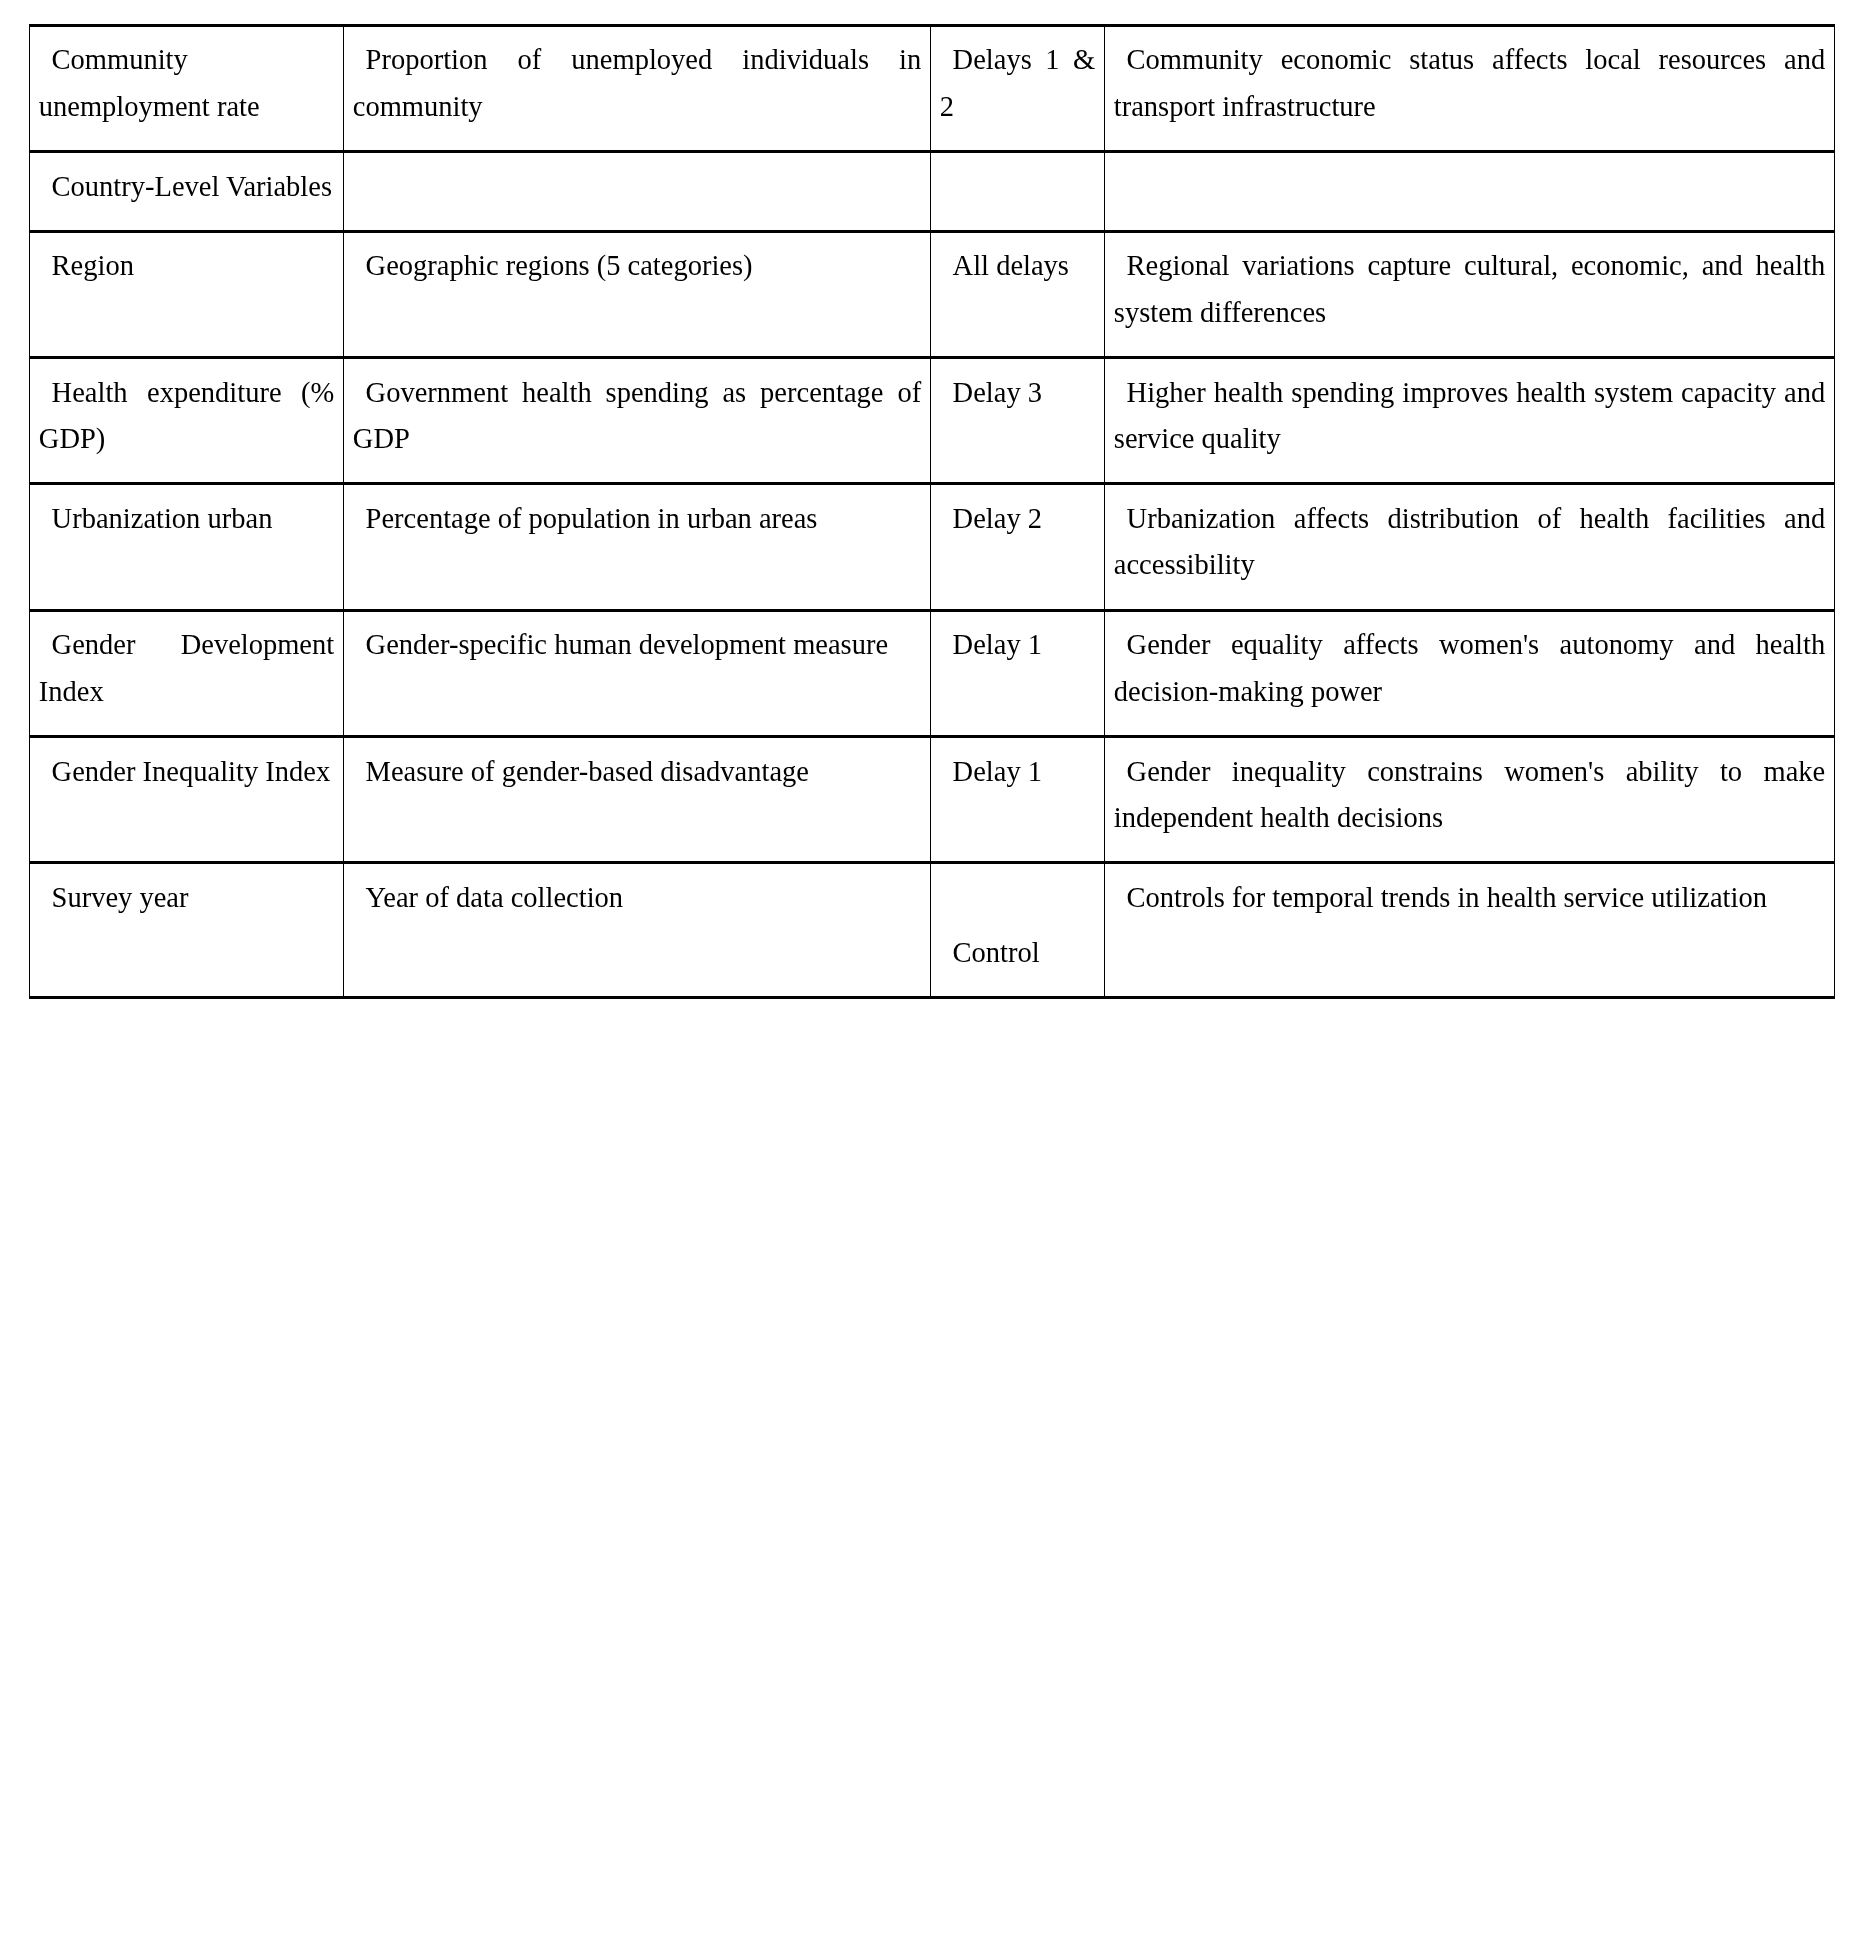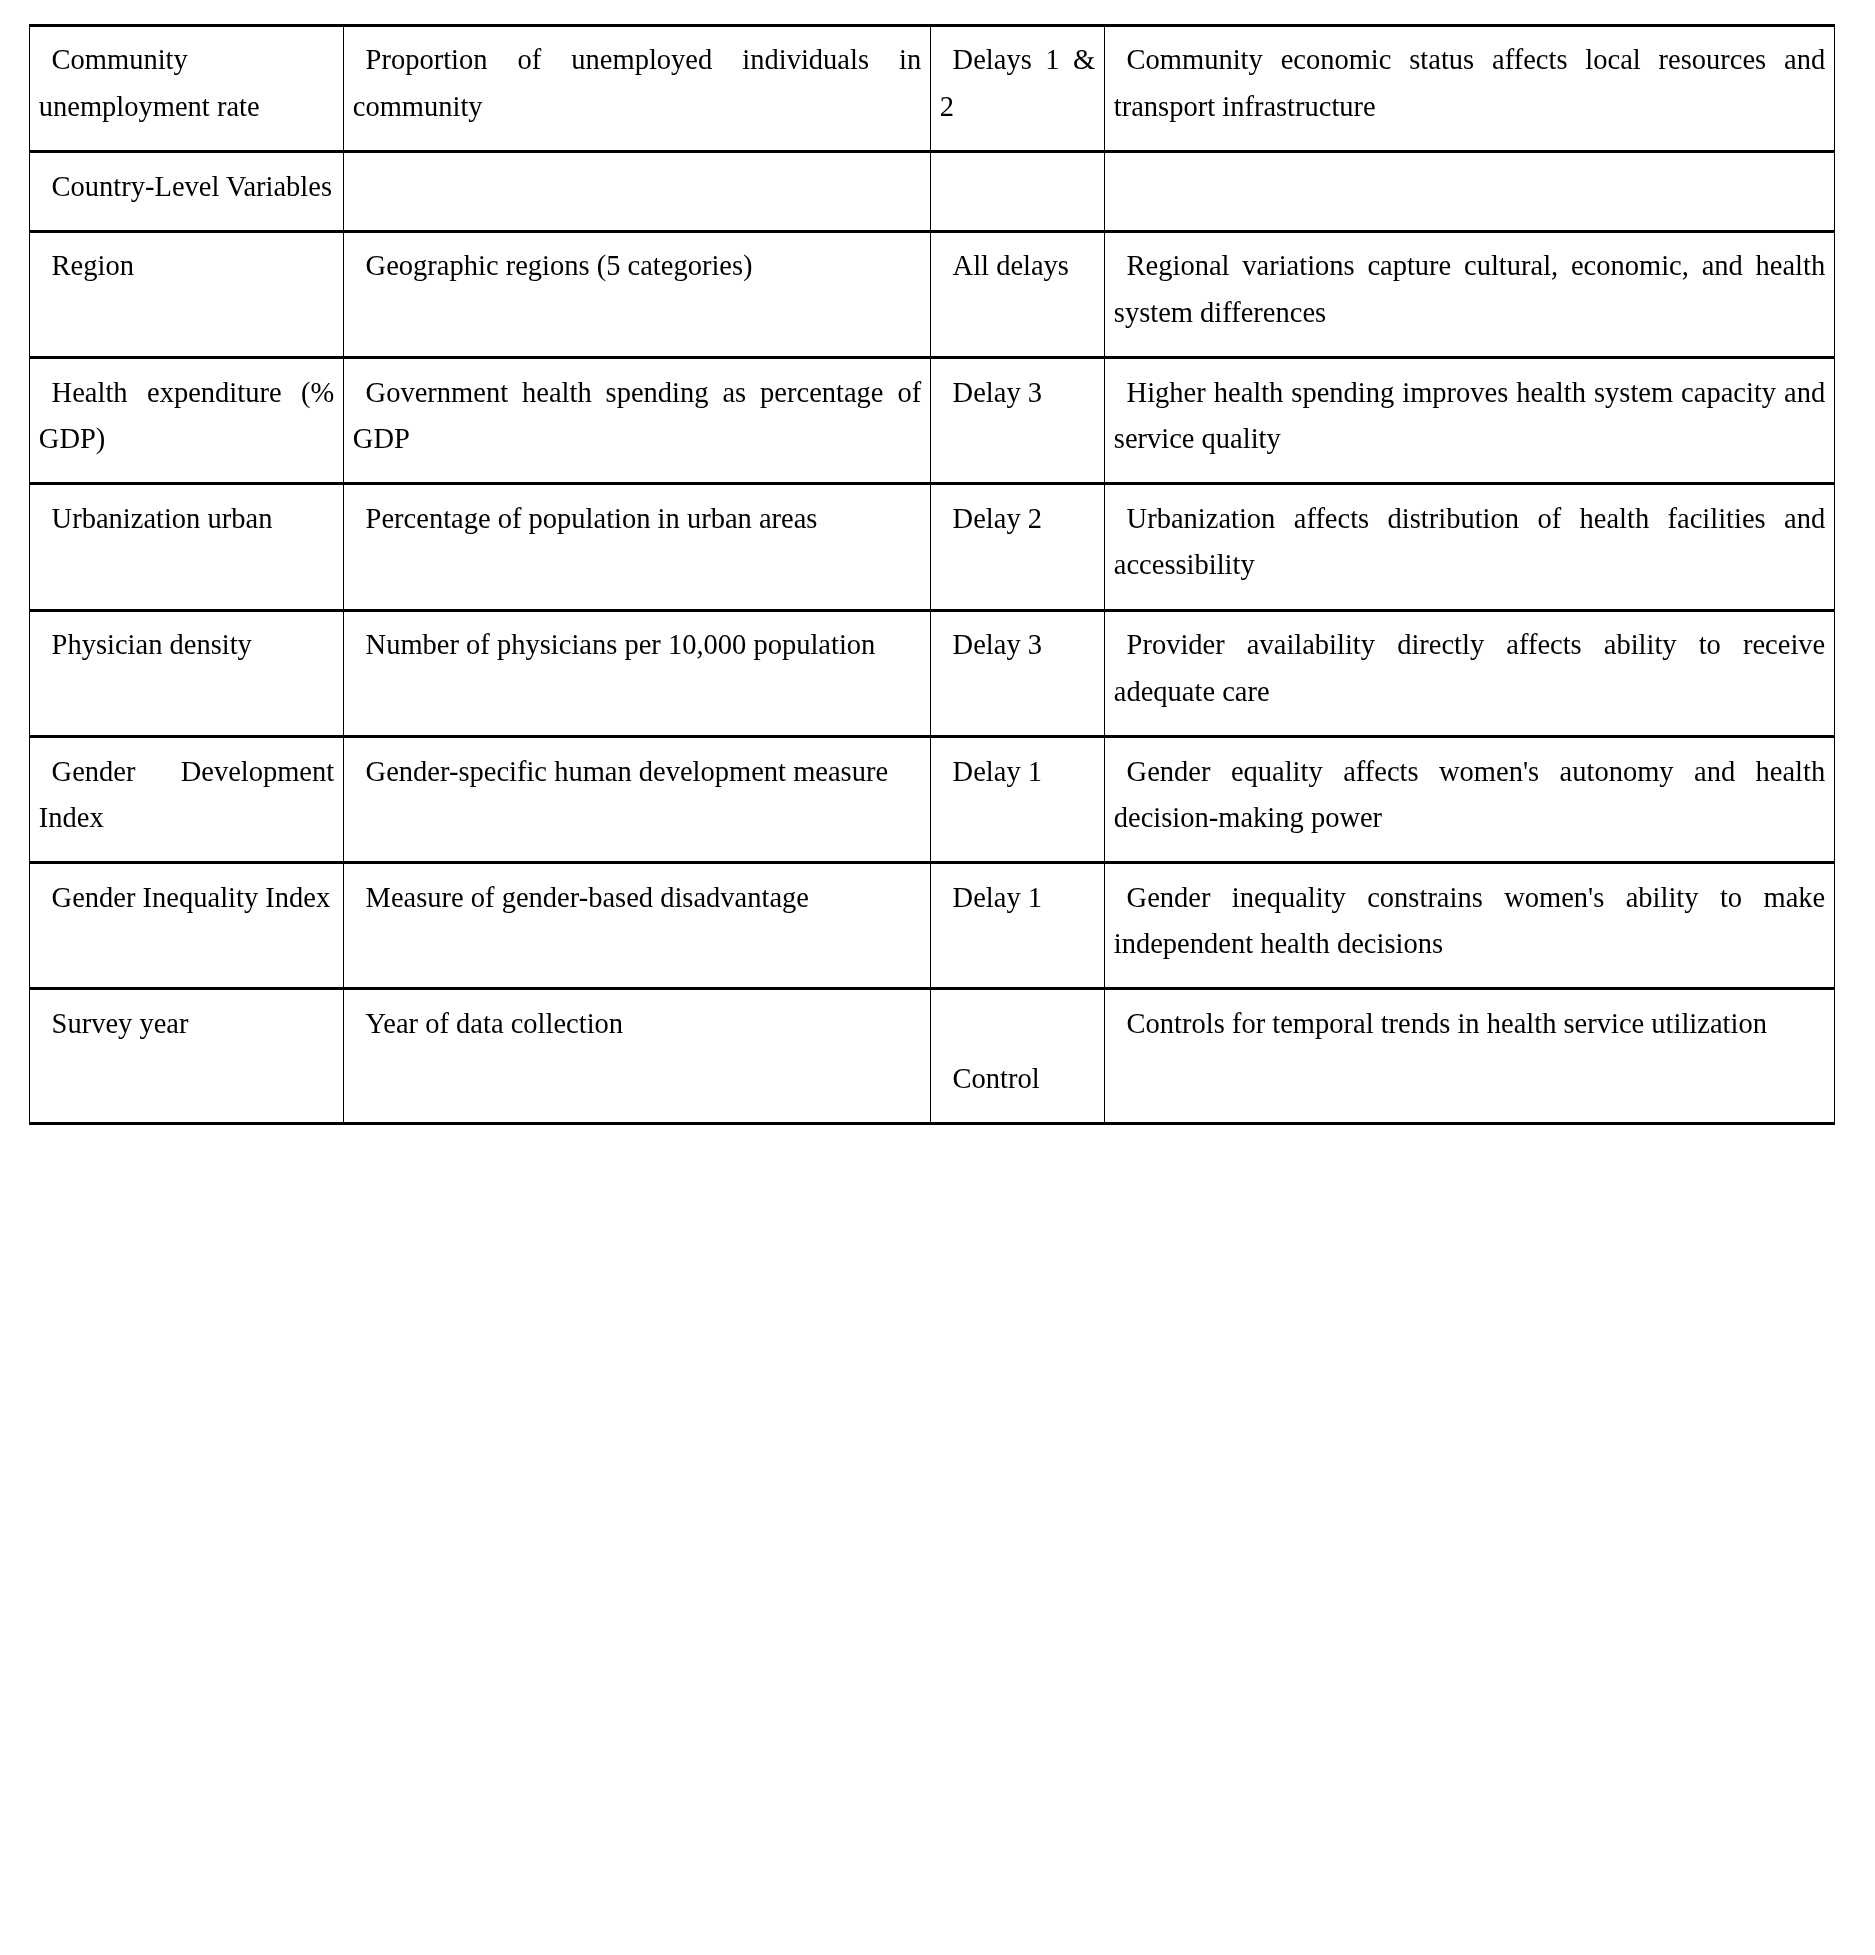--- a/index.html
+++ b/index.html
@@ -145,34 +145,20 @@
           </td>
           <td class="cell-delay">
             <span class="txt">Delay 2</span>
           </td>
           <td class="cell-rationale">
             <span class="txt">Urbanization affects distribution of health facilities and accessibility</span>
           </td>
         </tr>
         <tr>
           <td class="cell-variable">
-            <span class="txt">Physician density</span>
-          </td>
-          <td class="cell-desc">
-            <span class="txt">Number of physicians per 10,000 population</span>
-          </td>
-          <td class="cell-delay">
-            <span class="txt">Delay 3</span>
-          </td>
-          <td class="cell-rationale">
-            <span class="txt">Provider availability directly affects ability to receive adequate care</span>
-          </td>
-        </tr>
-        <tr>
-          <td class="cell-variable">
             <span class="txt">Gender Development Index</span>
           </td>
           <td class="cell-desc">
             <span class="txt">Gender-specific human development measure</span>
           </td>
           <td class="cell-delay">
             <span class="txt">Delay 1</span>
           </td>
           <td class="cell-rationale">
             <span class="txt">Gender equality affects women's autonomy and health decision-making power</span>

